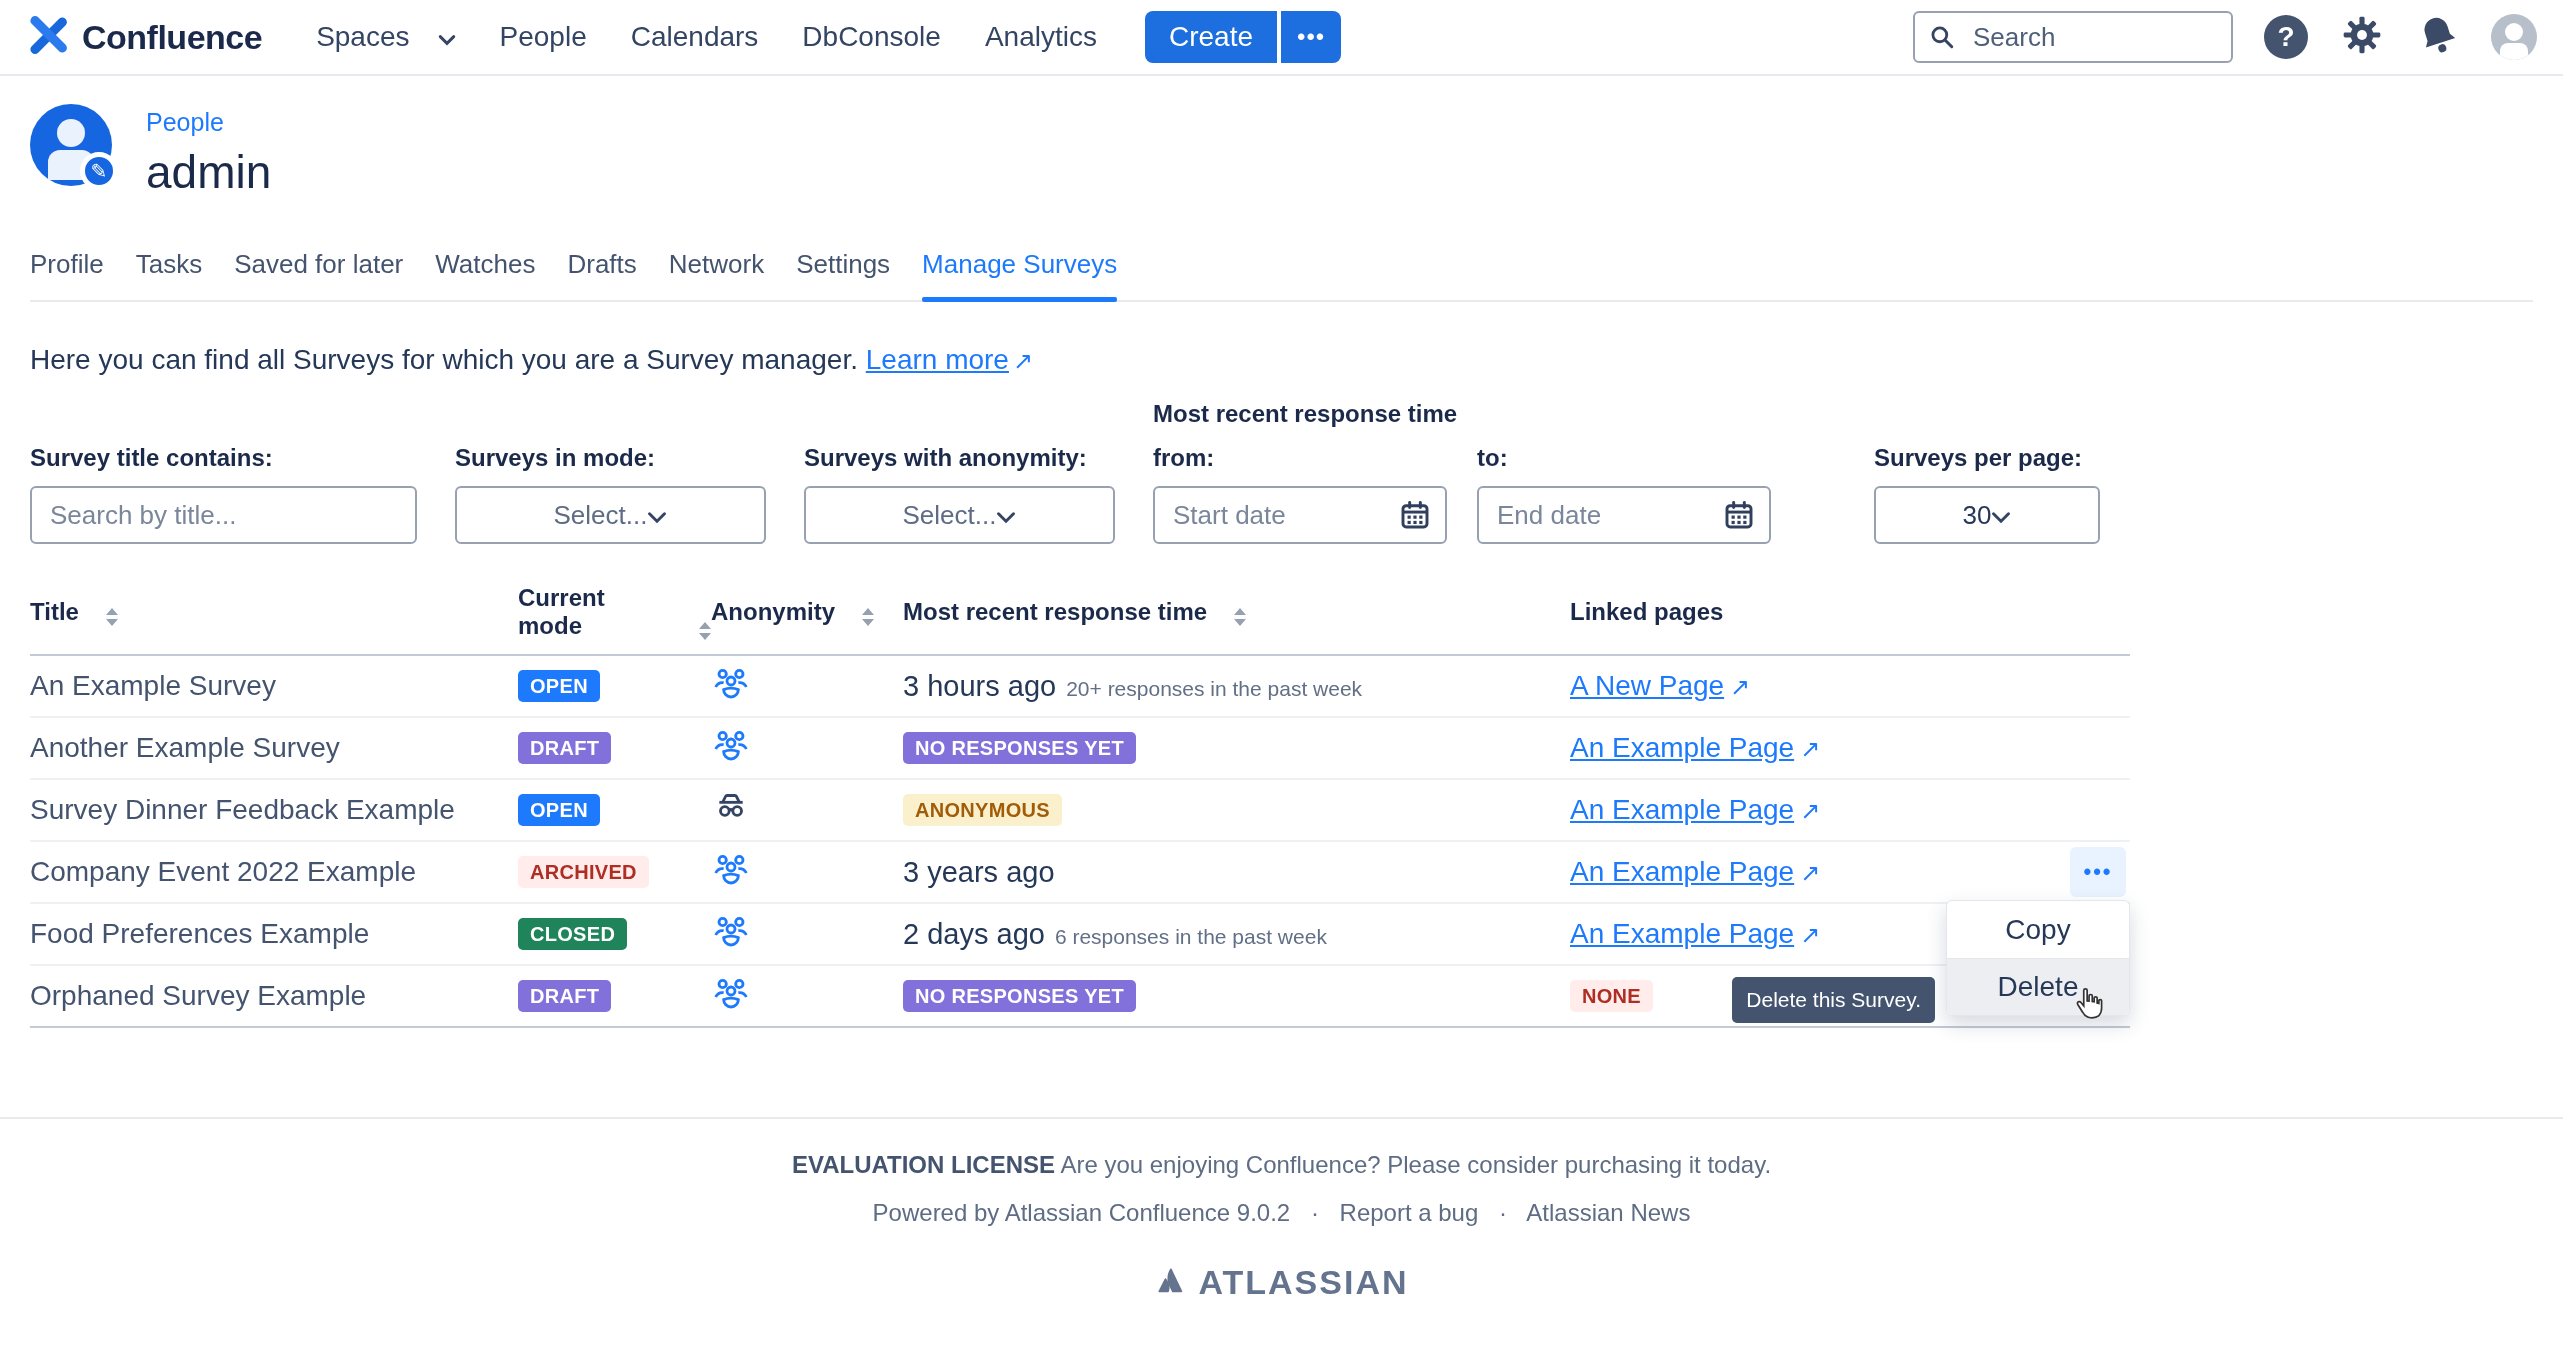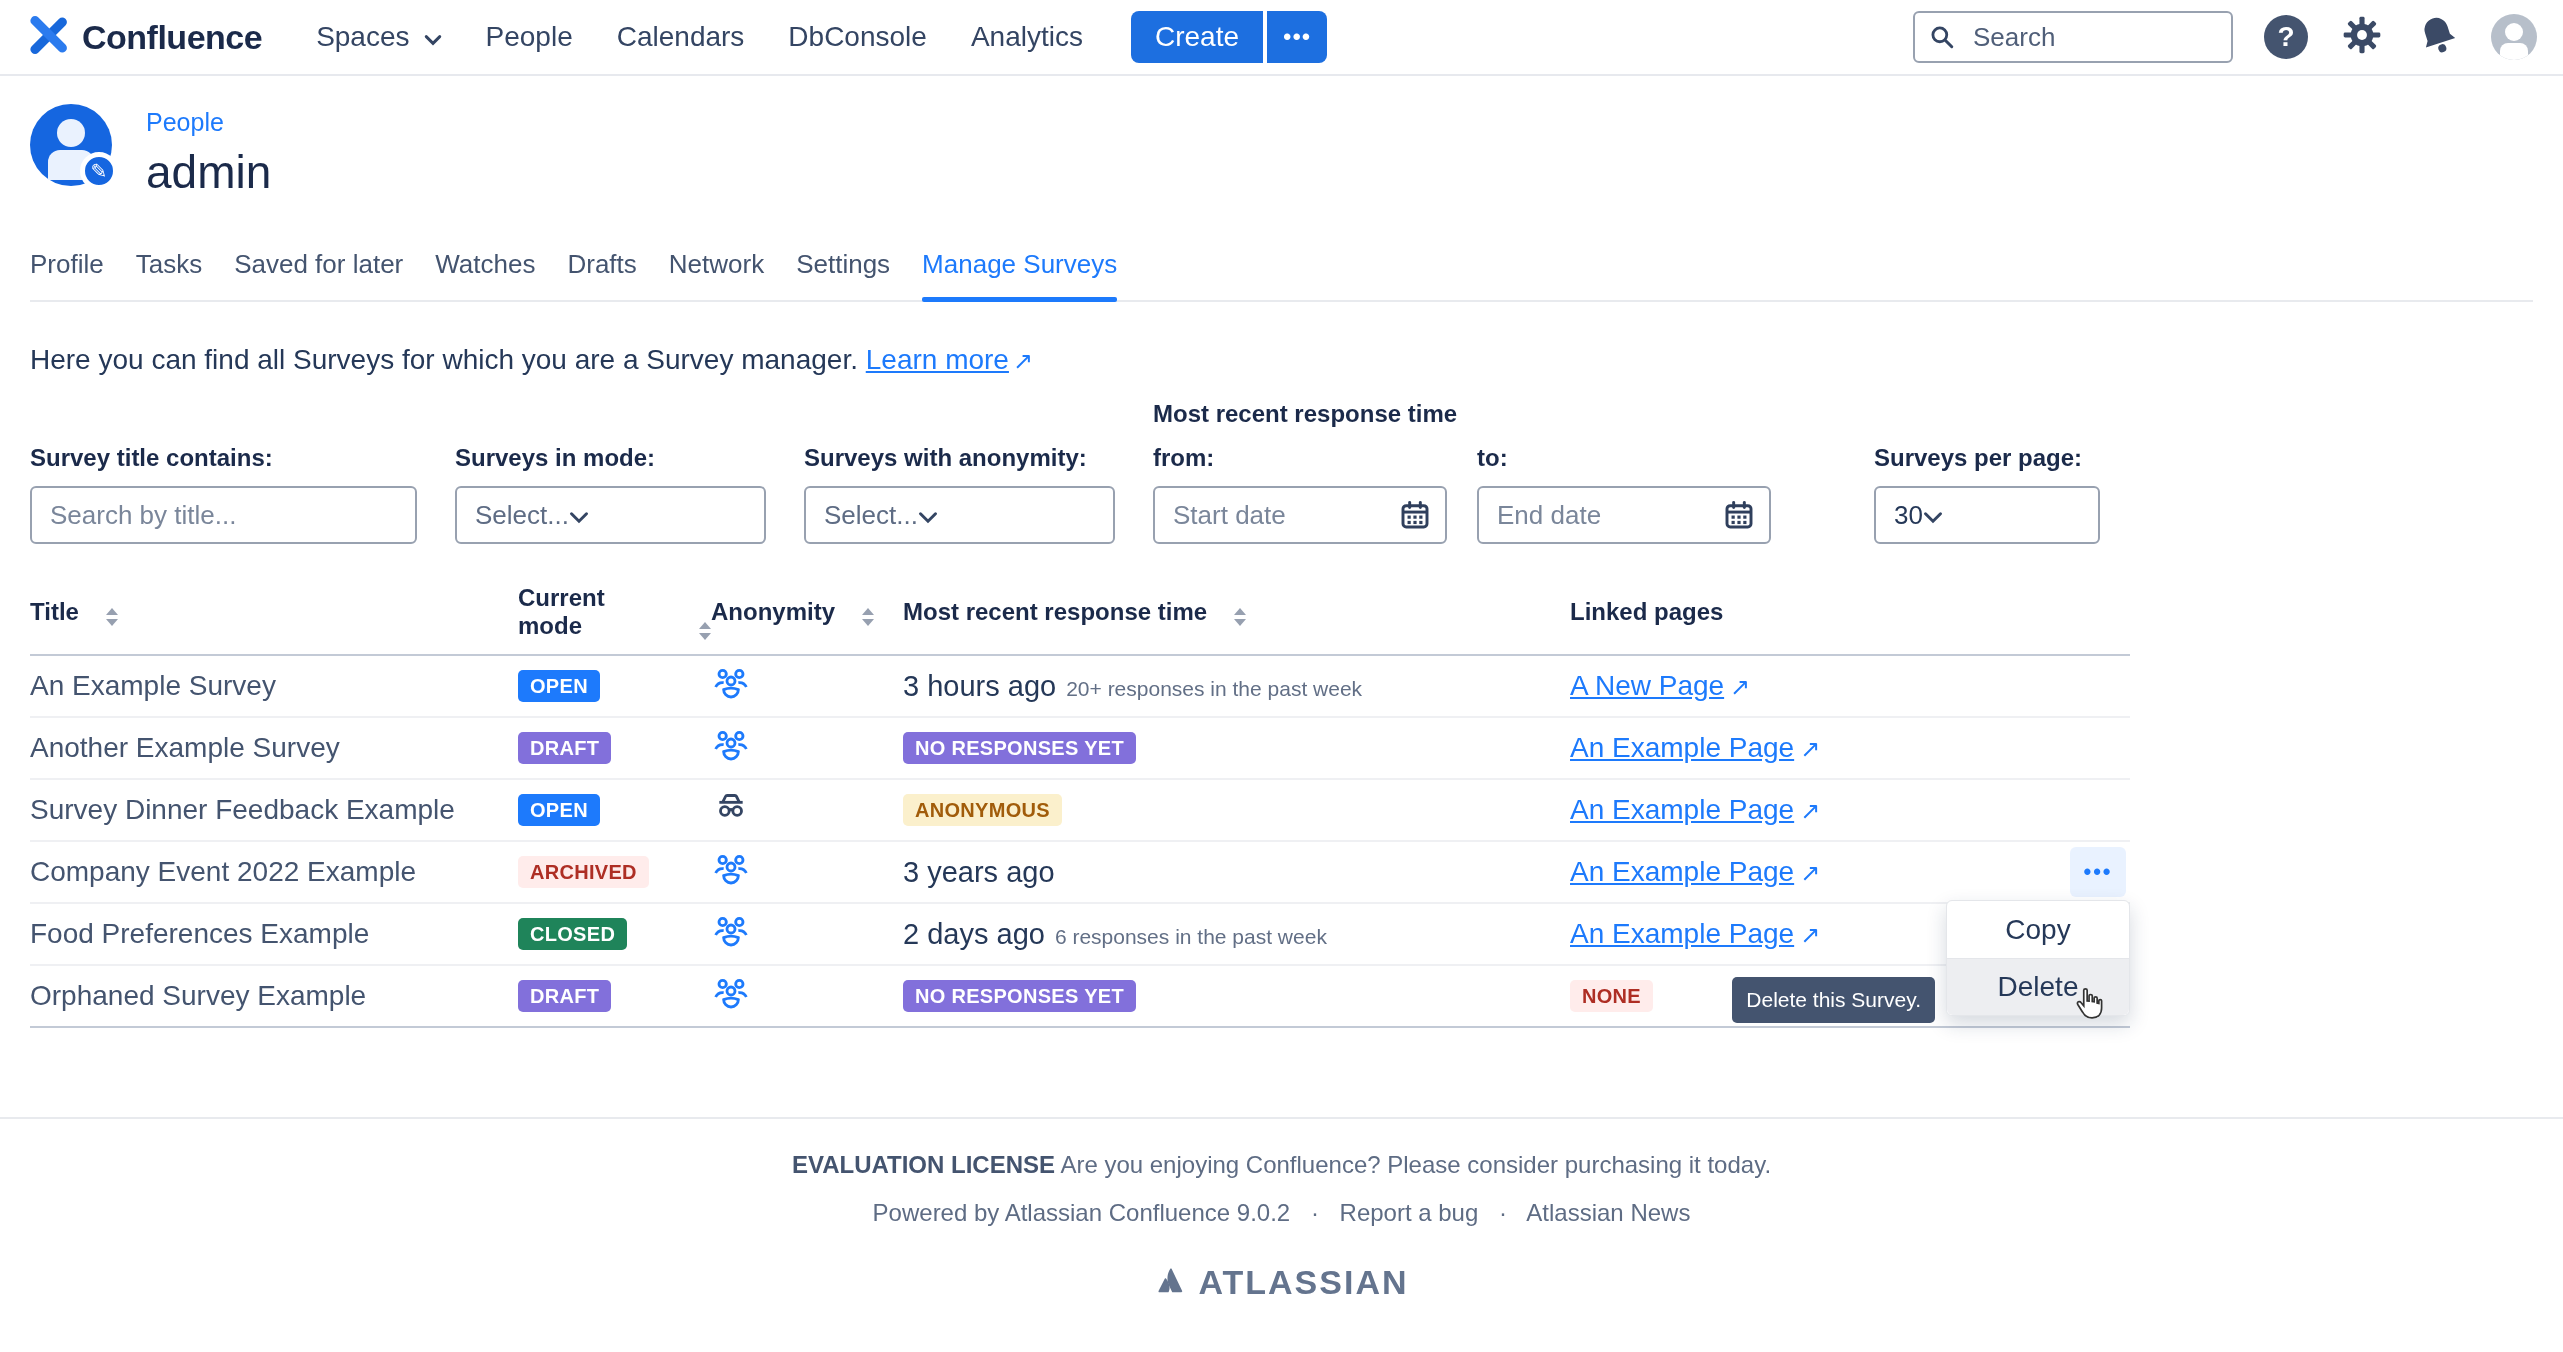--- a/index.html
+++ b/index.html
@@ -5,21 +5,21 @@
   * { box-sizing: border-box; margin: 0; padding: 0; }
   html,body { width:2563px; height:1352px; background:#fff; overflow:hidden;
     font-family:"Liberation Sans", sans-serif; color:#172B4D; }
 
   
   .nav { height:76px; display:flex; align-items:center; padding:0 26px;
     border-bottom:2px solid #E7E9EE; background:#fff; }
   .brand { display:flex; align-items:center; gap:12px; }
   .brand-name { font-size:34px; font-weight:700; color:#1B2A4A; letter-spacing:-0.5px; }
   .nav-menu { display:flex; align-items:center; gap:44px; margin-left:54px; }
-  .nav-item { font-size:28px; color:#344563; display:flex; align-items:center; gap:14px; cursor:pointer; }
+  .nav-item { font-size:28px; color:#344563; display:flex; align-items:center; gap:28px; cursor:pointer; }
   .nav-buttons { display:flex; margin-left:48px; gap:4px; }
   .btn-create { background:#1D6FE0; color:#fff; font-size:28px; border:none;
     padding:10px 24px; border-radius:8px 0 0 8px; cursor:pointer; font-family:inherit; }
   .btn-more { background:#1D6FE0; color:#fff; font-size:24px; border:none; letter-spacing:1px;
     padding:10px 16px; border-radius:0 8px 8px 0; cursor:pointer; font-family:inherit; }
   .nav-right { margin-left:auto; display:flex; align-items:center; gap:30px; }
   .search-wrap { position:relative; }
   .search-wrap input { width:320px; height:52px; border:2px solid #98A1B0; border-radius:6px;
     font-size:26px; padding:0 16px 0 58px; color:#4c1d95; font-family:inherit; outline:none; }
   .search-wrap input::placeholder { color:#505F79; }
@@ -59,21 +59,21 @@
   .intro a { color:#1D7AFC; text-decoration:underline; cursor:pointer; }
   .intro .ext { color:#1D7AFC; text-decoration:none; font-size:24px; margin-left:4px; }
 
   
   .filters { display:flex; margin-top:24px; align-items:flex-end; gap:38px; }
   .fgroup { display:flex; flex-direction:column; }
   .flabel { font-size:24px; font-weight:700; color:#1B2A4A; margin-bottom:14px; }
   .finput, .fselect { height:58px; border:2px solid #98A1B0; border-radius:6px; background:#fff;
     font-size:26px; color:#344563; padding:0 18px; font-family:inherit; outline:none; }
   .finput::placeholder { color:#7A869A; }
-  .fselect { display:flex; align-items:center; justify-content:flex-start; cursor:pointer; }
+  .fselect { display:flex; align-items:center; justify-content:center; cursor:pointer; }
   .fselect .val { color:#5E6C84; }
   .fselect .val.dark { color:#253858; }
   .recent-group .group-label { font-size:24px; font-weight:700; color:#1B2A4A; margin-bottom:16px; }
   .recent-row { display:flex; gap:30px; }
   .datewrap { position:relative;text-decoration:underline; }
   .datewrap input { width:294px; }
   .datewrap svg { position:absolute; right:16px; top:13px; }
   .spacer { flex:1; }
 
   

